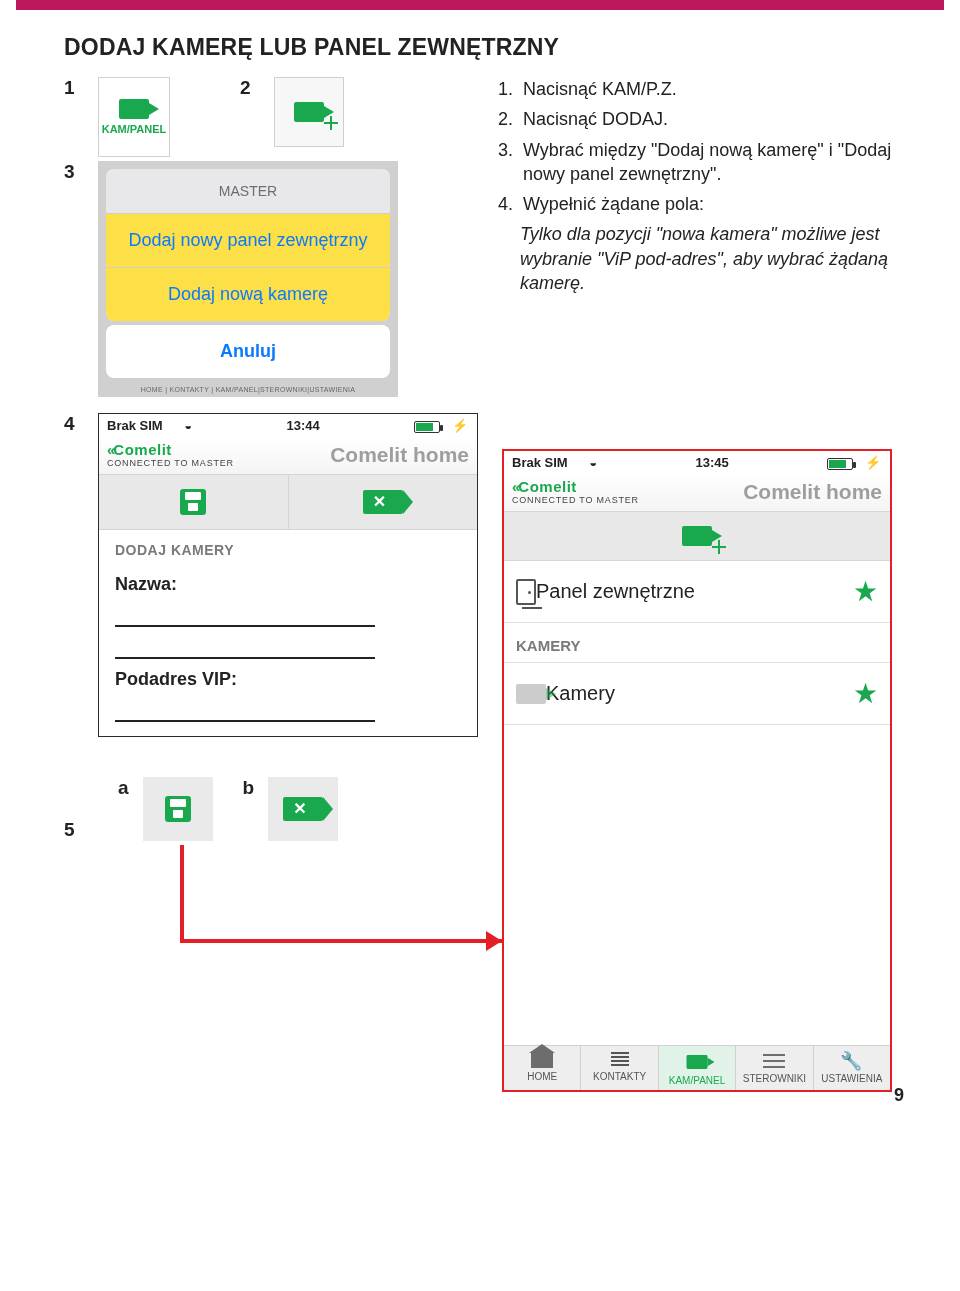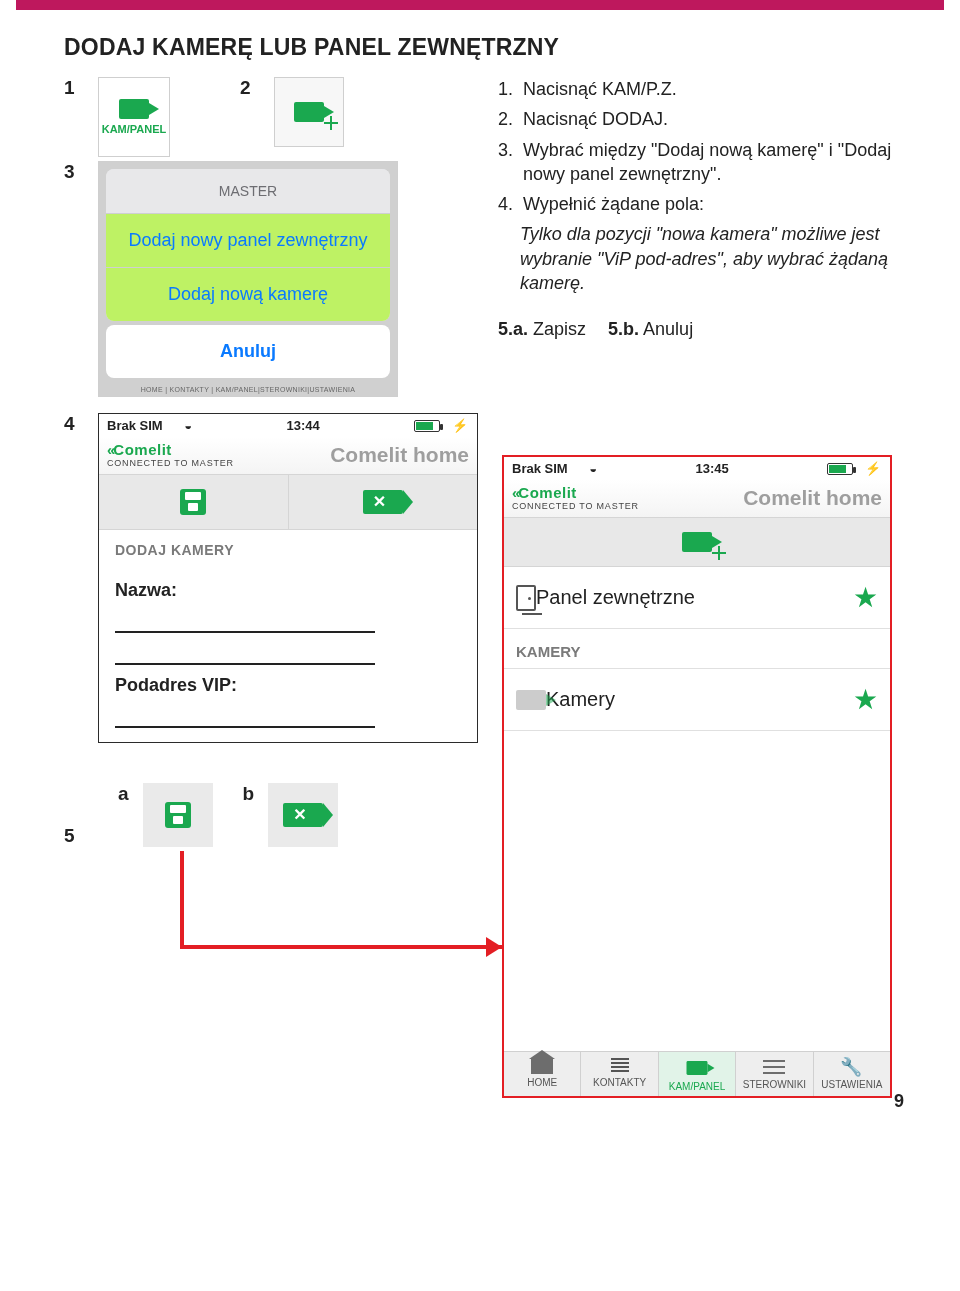--- a/index.html
+++ b/index.html
@@ -24,21 +24,21 @@
   .cam-plus .plus { position: absolute; right: -14px; bottom: -8px; width: 14px; height: 14px; }
   .cam-plus .plus:before, .cam-plus .plus:after { content: ""; position: absolute; background: #1aa84f; }
   .cam-plus .plus:before { left: 6px; top: 0; width: 2px; height: 14px; }
   .cam-plus .plus:after { left: 0; top: 6px; width: 14px; height: 2px; }
   .tile-label { font-size: 11px; font-weight: 700; color: #1aa84f; }
 
   
   .sheet-wrap { width: 300px; border: 1px solid #cfcfcf; background: #d0d0d0; padding:1px; }
   .sheet-upper { background: #e8e8ea; border-radius: 8px; overflow: hidden; margin: 6px 6px 4px 6px; }
   .sheet-header { background: #e8e8ea; color: #6d6d72; font-size: 14px; text-align: center; padding: 14px 0; border-bottom: 1px solid #cfcfd1; }
-  .sheet-item { background: #bef264; color: #0a7aff; font-size: 18px; text-align: center; padding: 16px 0; border-bottom: 1px solid #cfcfd1; }
+  .sheet-item { background: #fde047; color: #0a7aff; font-size: 18px; text-align: center; padding: 16px 0; border-bottom: 1px solid #cfcfd1; }
   .sheet-item:last-child { border-bottom: none; }
   .sheet-cancel { background: #fff; color: #0a7aff; font-size: 18px; font-weight: 700; text-align: center; padding: 16px 0; border-radius: 8px; margin: 0 6px 6px 6px; }
   .sheet-tabbar { font-size: 7px; color: #666; text-align: center; padding: 2px 0 2px; letter-spacing: .3px; }
 
   
   .instr { font-size: 18px; line-height: 1.35; }
   .instr-row { display: flex; gap: 10px; margin-bottom: 6px; }
   .instr-row .lead { white-space: nowrap; }
   .instr-row.indented { padding-left: 22px; }
   .instr-row em { font-style: italic; }
@@ -55,21 +55,21 @@
   .actionbar { display: flex; align-items: stretch; background: #e8e8e8; border-bottom: 1px solid #d5d5d5; }
   .actionbar .cell { flex: 1; display: flex; justify-content: center; align-items: center; padding: 14px 0; border-right: 1px solid #d5d5d5; }
   .actionbar .cell:last-child { border-right: none; }
   .disk-icon { width: 26px; height: 26px; background: #1aa84f; border-radius: 3px; position: relative; }
   .disk-icon:before { content: ""; position: absolute; left: 5px; top: 3px; width: 16px; height: 8px; background: #fff; border-radius: 1px; }
   .disk-icon:after { content: ""; position: absolute; left: 8px; bottom: 4px; width: 10px; height: 8px; background: #fff; border-radius: 1px; }
   .tag-x { width: 40px; height: 24px; background: #1aa84f; position: relative; border-radius: 2px; }
   .tag-x:before { content: ""; position: absolute; right: -10px; top: 0; width: 0; height: 0; border-top: 12px solid transparent; border-bottom: 12px solid transparent; border-left: 10px solid #1aa84f; }
   .tag-x span { position: absolute; left: 10px; top: 2px; color: #fff; font-weight: 900; font-size: 16px; }
   .form-sect { padding: 12px 16px 8px; }
-  .sect-title { font-size: 14px; color: #7a7a7a; font-weight: 700; letter-spacing: .5px; margin-bottom: 22px; }
+  .sect-title { font-size: 14px; color: #7a7a7a; font-weight: 700; letter-spacing: .5px; margin-bottom: 16px; }
   .form-label { font-size: 18px; font-weight: 700; margin-top: 10px; margin-bottom: 6px; }
   .underline { border-bottom: 2px solid #222; height: 26px; width: 75%; margin-bottom: 6px; }
 
   
   .s5 { display: flex; align-items: flex-end; gap: 30px; margin-top: 18px; }
   .btn-box { width: 70px; height: 64px; background: #eaeaea; display: flex; align-items: center; justify-content: center; }
 
   
   .phone2 { width: 390px; border: 2px solid #e31e24; background: #fff; position: relative; }
   .grouphdr { font-size: 15px; color: #7a7a7a; font-weight: 700; padding: 14px 12px 8px; border-bottom: 1px solid #e0e0e0; }
@@ -91,21 +91,21 @@
   .sliders-ico:before, .sliders-ico:after, .sliders-ico span { content:""; position:absolute; left:0; right:0; height:2px; background:#6d6d6d; }
   .sliders-ico:before { top:2px; } .sliders-ico:after { top:8px; } .sliders-ico span { top:14px; display:block; }
   .tools-ico { font-size: 18px; color:#6d6d6d; line-height:1; }
 
   
   .arrow-stage { position: relative; height: 0; }
   .arrow-wrap { position: absolute; left: 0; top: 0; pointer-events: none; }
 
   .page-num { position: absolute; right: 40px; bottom: 10px; font-size: 18px; font-weight: 700; }
 
-  .sblabel { display:flex; align-items:center; gap:9px; }
+  .sblabel { display:flex; align-items:flex-end; gap:9px; }
   .batt { display:inline-block; width:26px; height:12px; border:1px solid #333; border-radius:2px; position:relative; }
   .batt:after { content:""; position:absolute; right:-4px; top:3px; width:3px; height:6px; background:#333; border-radius:1px; }
   .batt .fill { position:absolute; left:1px; top:1px; bottom:1px; width:70%; background:#1aa84f; }
 
   .centerbar { display:flex; justify-content:center; padding:14px 0; background:#e8e8e8; border-bottom:1px solid #d5d5d5; }
 
   .bottom-flex { display:flex; align-items:flex-start; gap:28px; margin-top:22px; }
 </style>
 </head>
 <body>
@@ -162,24 +162,20 @@
             <span class="lead">3.</span>
             <span>Wybrać między "Dodaj nową kamerę" i "Dodaj nowy panel zewnętrzny".</span>
           </div>
         <div class="instr-row">
             <span class="lead">4.</span>
             <span>Wypełnić żądane pola:</span>
           </div>
         <div class="instr-row indented">
             <em>Tylko dla pozycji "nowa kamera" możliwe jest wybranie "ViP pod-adres", aby wybrać żądaną kamerę.</em>
           </div>
-        <div class="instr-row" style="margin-top:22px; gap:22px;">
-          <span><b>5.a.</b> <span>Zapisz</span></span>
-          <span><b>5.b.</b> <span>Anuluj</span></span>
-        </div>
       </div>
     </div>
 
     <div class="num-wrap" style="margin-top:16px; align-items:flex-start;">
       <span class="step-num">4</span>
       <div class="phone">
         <div class="statusbar">
           <span class="sblabel"><span>Brak SIM</span>&nbsp;<span>◒</span></span>
           <span>13:44</span>
           <span class="sblabel"><span class="batt">

